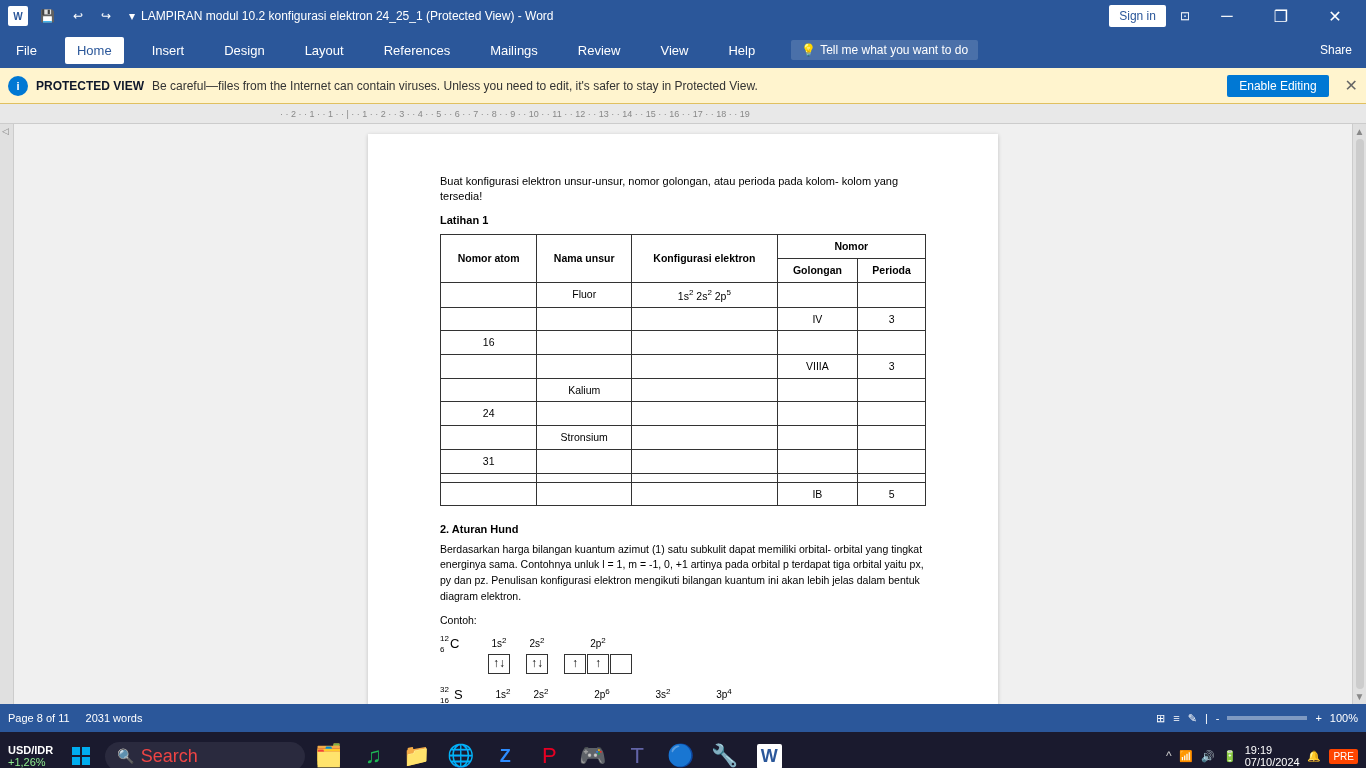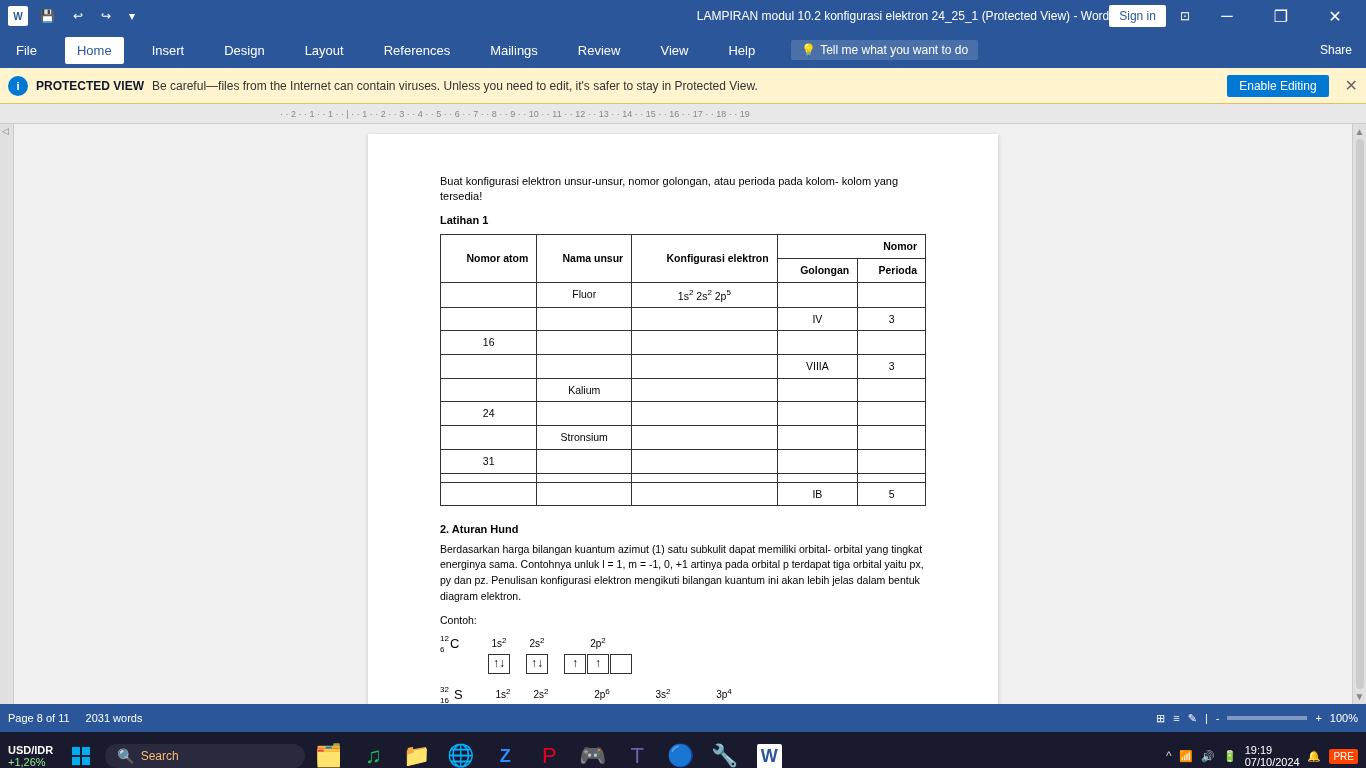--- a/index.html
+++ b/index.html
@@ -9,21 +9,21 @@
     #title-bar {
       background: #2b579a;
       color: white;
       height: 32px;
       display: flex;
       align-items: center;
       justify-content: space-between;
       padding: 0 8px;
     }
     #title-bar .left { display: flex; align-items: center; gap: 6px; }
-    #title-bar .center { flex: 1; text-align: right; font-size: 12px; }
+    #title-bar .center { flex: 1; text-align: left; font-size: 12px; }
     #title-bar .right { display: flex; align-items: center; gap: 8px; }
     .title-icon { width: 20px; height: 20px; background: white; display: flex; align-items: center; justify-content: center; color: #2b579a; font-weight: bold; font-size: 10px; border-radius: 2px; }
     .tb-btn { color: white; background: none; border: none; cursor: pointer; padding: 2px 6px; font-size: 12px; }
     .sign-in-btn { background: white; color: #2b579a; border: none; padding: 4px 10px; font-size: 12px; cursor: pointer; border-radius: 2px; font-weight: 500; }
     .win-btn { color: white; background: none; border: none; width: 46px; height: 32px; font-size: 16px; cursor: pointer; display: flex; align-items: center; justify-content: center; }
 
     
     #ribbon {
       background: #2b579a;
       height: 36px;
@@ -129,21 +129,21 @@
     .doc-intro { margin-bottom: 8px; font-size: 11px; }
     .doc-title { font-weight: bold; margin-bottom: 6px; font-size: 11px; }
 
     
     .electron-table { border-collapse: collapse; width: 100%; margin-bottom: 16px; font-size: 10.5px; }
     .electron-table th, .electron-table td {
       border: 1px solid #333;
       padding: 4px 8px;
       text-align: center;
     }
-    .electron-table th { background: white; font-weight: bold; text-align: right; }
+    .electron-table th { background: white; font-weight: bold; }
 
     
     .section-title { font-weight: bold; margin-bottom: 4px; font-size: 11px; }
     .section-body { font-size: 10.5px; line-height: 1.5; margin-bottom: 8px; }
 
     
     .diagram-row { display: flex; align-items: flex-start; gap: 16px; margin-bottom: 12px; }
     .orbital-group { display: flex; flex-direction: column; align-items: center; gap: 2px; }
     .orbital-label { font-size: 10px; }
     .orbital-boxes { display: flex; gap: 1px; }
@@ -430,21 +430,21 @@
     <svg width="18" height="18" viewBox="0 0 18 18">
       <rect x="0" y="0" width="8" height="8" fill="#00adef"></rect>
       <rect x="10" y="0" width="8" height="8" fill="#00adef"></rect>
       <rect x="0" y="10" width="8" height="8" fill="#00adef"></rect>
       <rect x="10" y="10" width="8" height="8" fill="#00adef"></rect>
     </svg>
   </div>
 
   <div style="display:flex;align-items:center;background:#2a2a3e;border-radius:16px;padding:4px 12px;width:200px;gap:6px;">
     <span style="color:#aaa;font-size:14px;">🔍</span>
-    <span style="color:#fdba74;font-size:12px;">Search</span>
+    <span style="color:#ef4444;font-size:18px;">Search</span>
   </div>
 
   <div class="taskbar-item">
     <span style="font-size:22px;">🗂️</span>
   </div>
   <div class="taskbar-item">
     <span style="font-size:22px;color:#1db954;">♫</span>
   </div>
   <div class="taskbar-item">
     <span style="font-size:22px;">📁</span>

